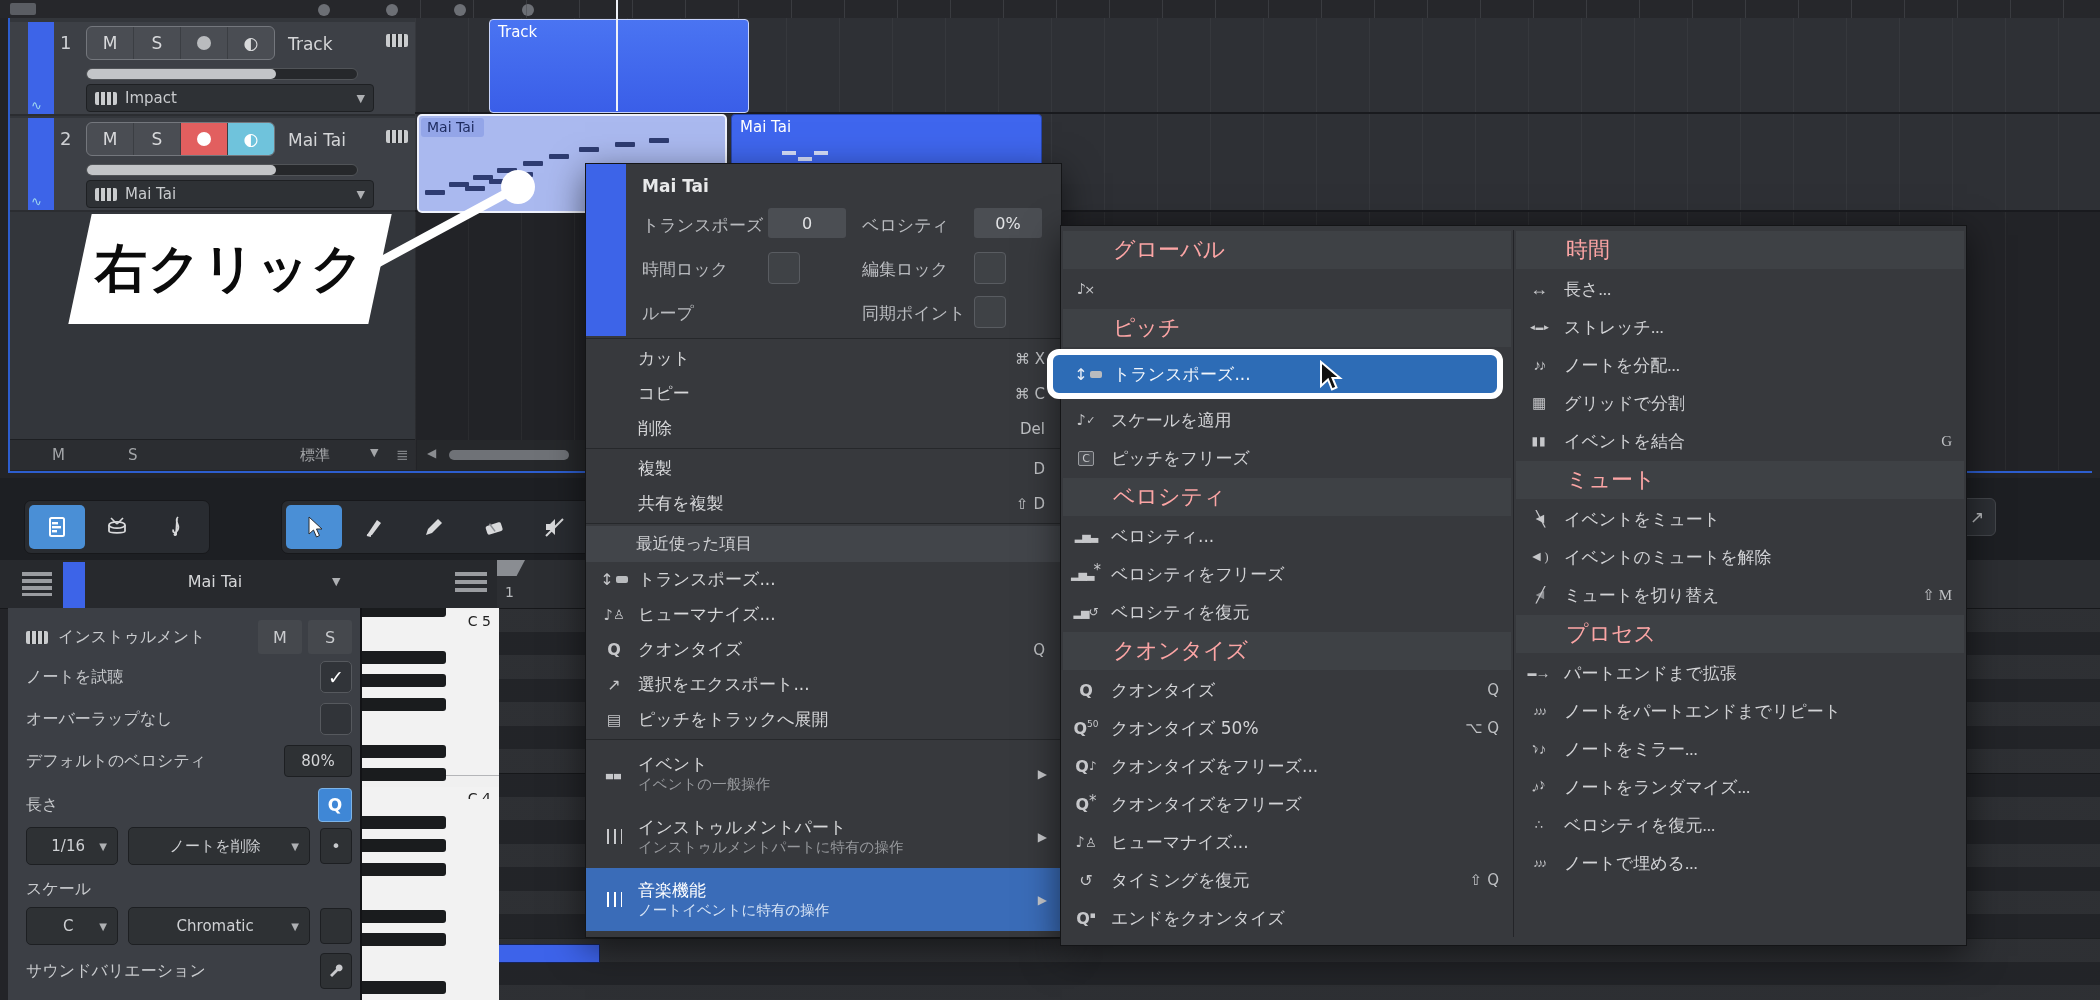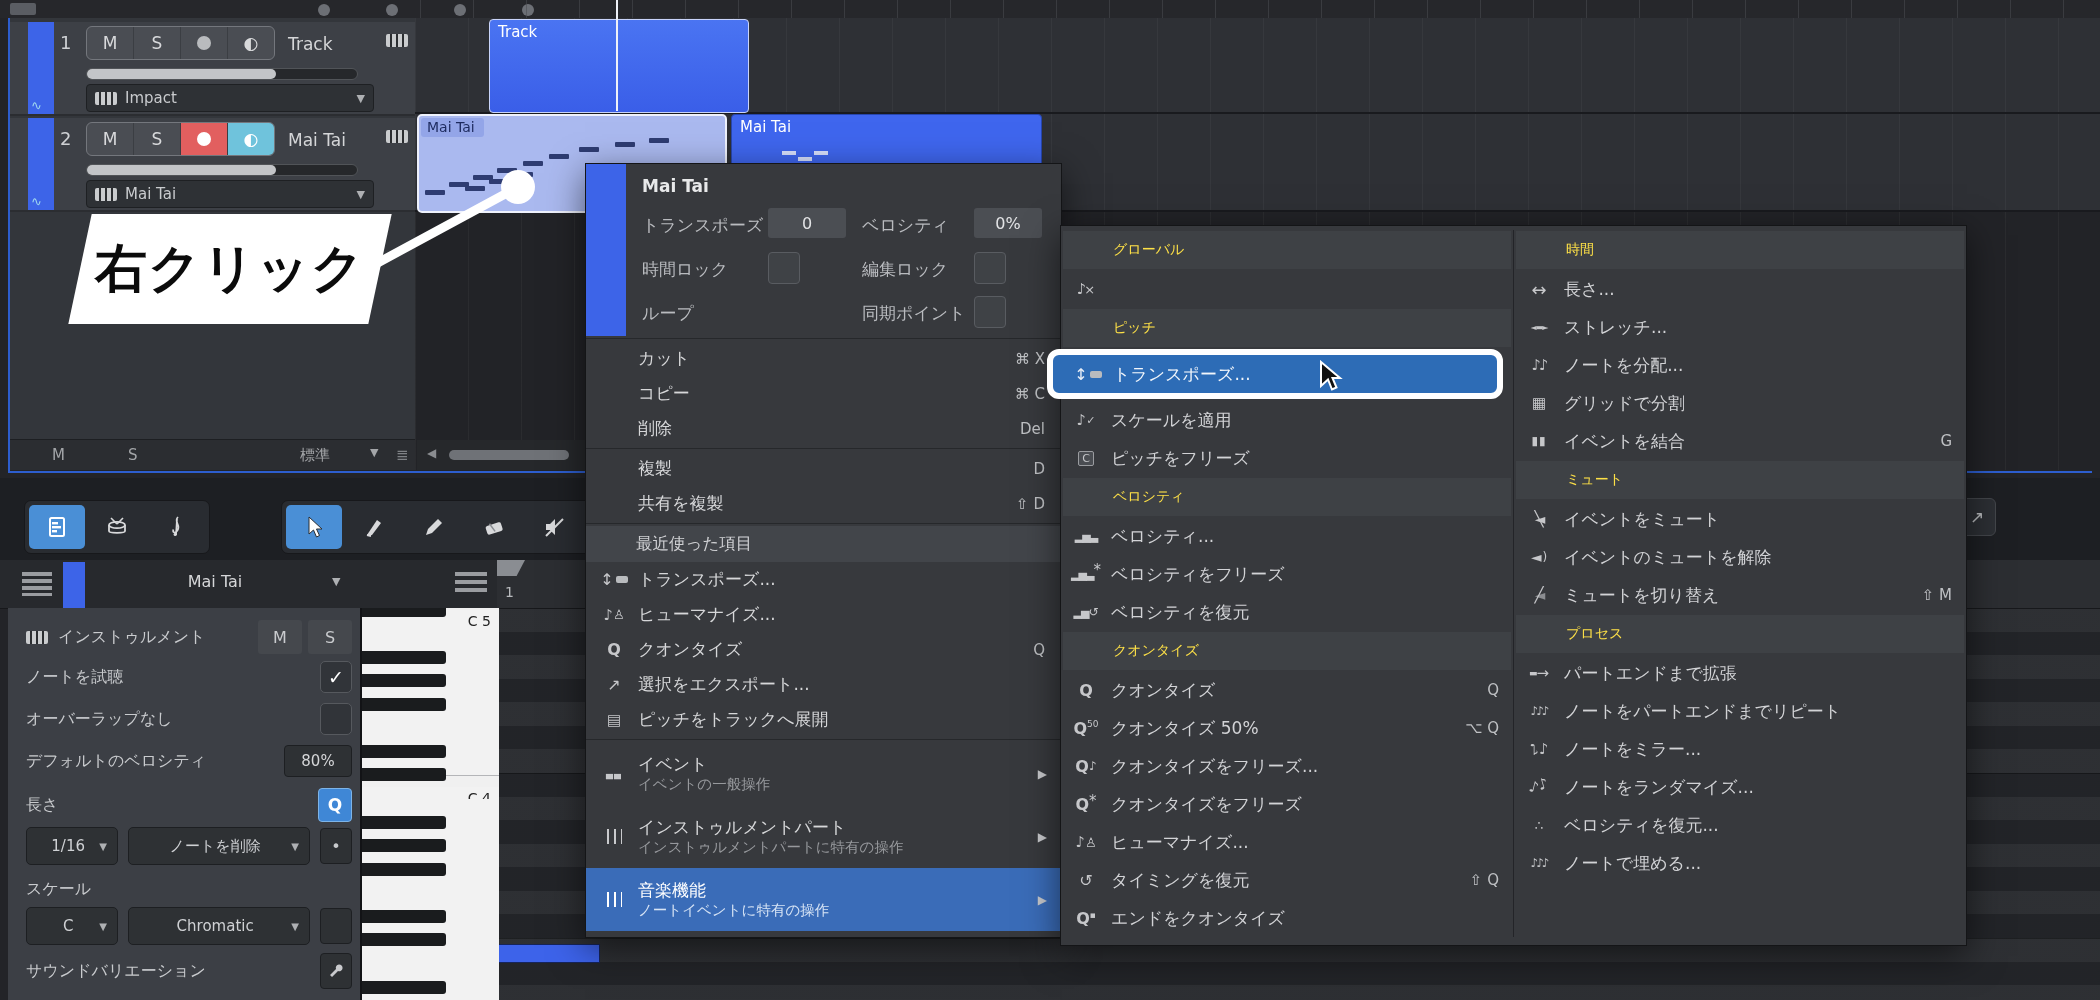--- a/index.html
+++ b/index.html
@@ -144,23 +144,23 @@
   .mi2 .tx{flex:1;display:flex;flex-direction:column;justify-content:center;line-height:1.3;}
   .mi2 .l1{font-size:17px;color:#d6d7d9;}
   .mi2 .l2{font-size:14.5px;color:#97999d;}
   .mi2 .arr{font-size:12px;color:#c6c7ca;margin-left:10px;}
   .mi2.hl{background:#3a6cb8;}
   .mi2.hl .l1{color:#fff;}
   .mi2.hl .l2{color:#d7e4f5;}
   
   #smenu{left:1060px;top:225px;width:905px;z-index:60;display:flex;overflow:visible;padding:4px 0 8px 0;}
   .col{width:452px;overflow:visible;}
-  .col+.col{border-left:1px solid #232428;}
+  .col+.col{border-left:1px solid #232428;font-family:Liberation Serif, serif;}
   .shdr{height:38px;background:#3e4145;display:flex;align-items:center;padding-left:50px;
-     font-size:14px;color:#fde047;margin:1px 2px;}
+     font-size:22px;color:#fca5a5;margin:1px 2px;}
   .srow{height:38px;display:flex;align-items:center;padding:0 14px 0 6px;font-size:17px;color:#d2d3d6;}
   .srow .ic{width:38px;margin-right:6px;display:inline-flex;align-items:center;justify-content:center;
      color:#c6c7ca;font-size:15px;flex:none;}
   .srow .lb{flex:1;white-space:nowrap;}
   .srow .sc{margin-left:14px;font-size:15px;color:#bfc1c4;white-space:nowrap;}
   .srow.ringed{height:50px;margin:2px 10px 2px -14px;border:6px solid #fff;border-radius:12px;
      background:#2d6cb6;padding-left:16px;box-sizing:border-box;}
   .srow.ringed .lb{color:#f2f6fb;}
   .srow.ringed .ic{color:#e8eef7;}
   #cursor{position:absolute;left:1318px;top:360px;z-index:80;pointer-events:none;}

